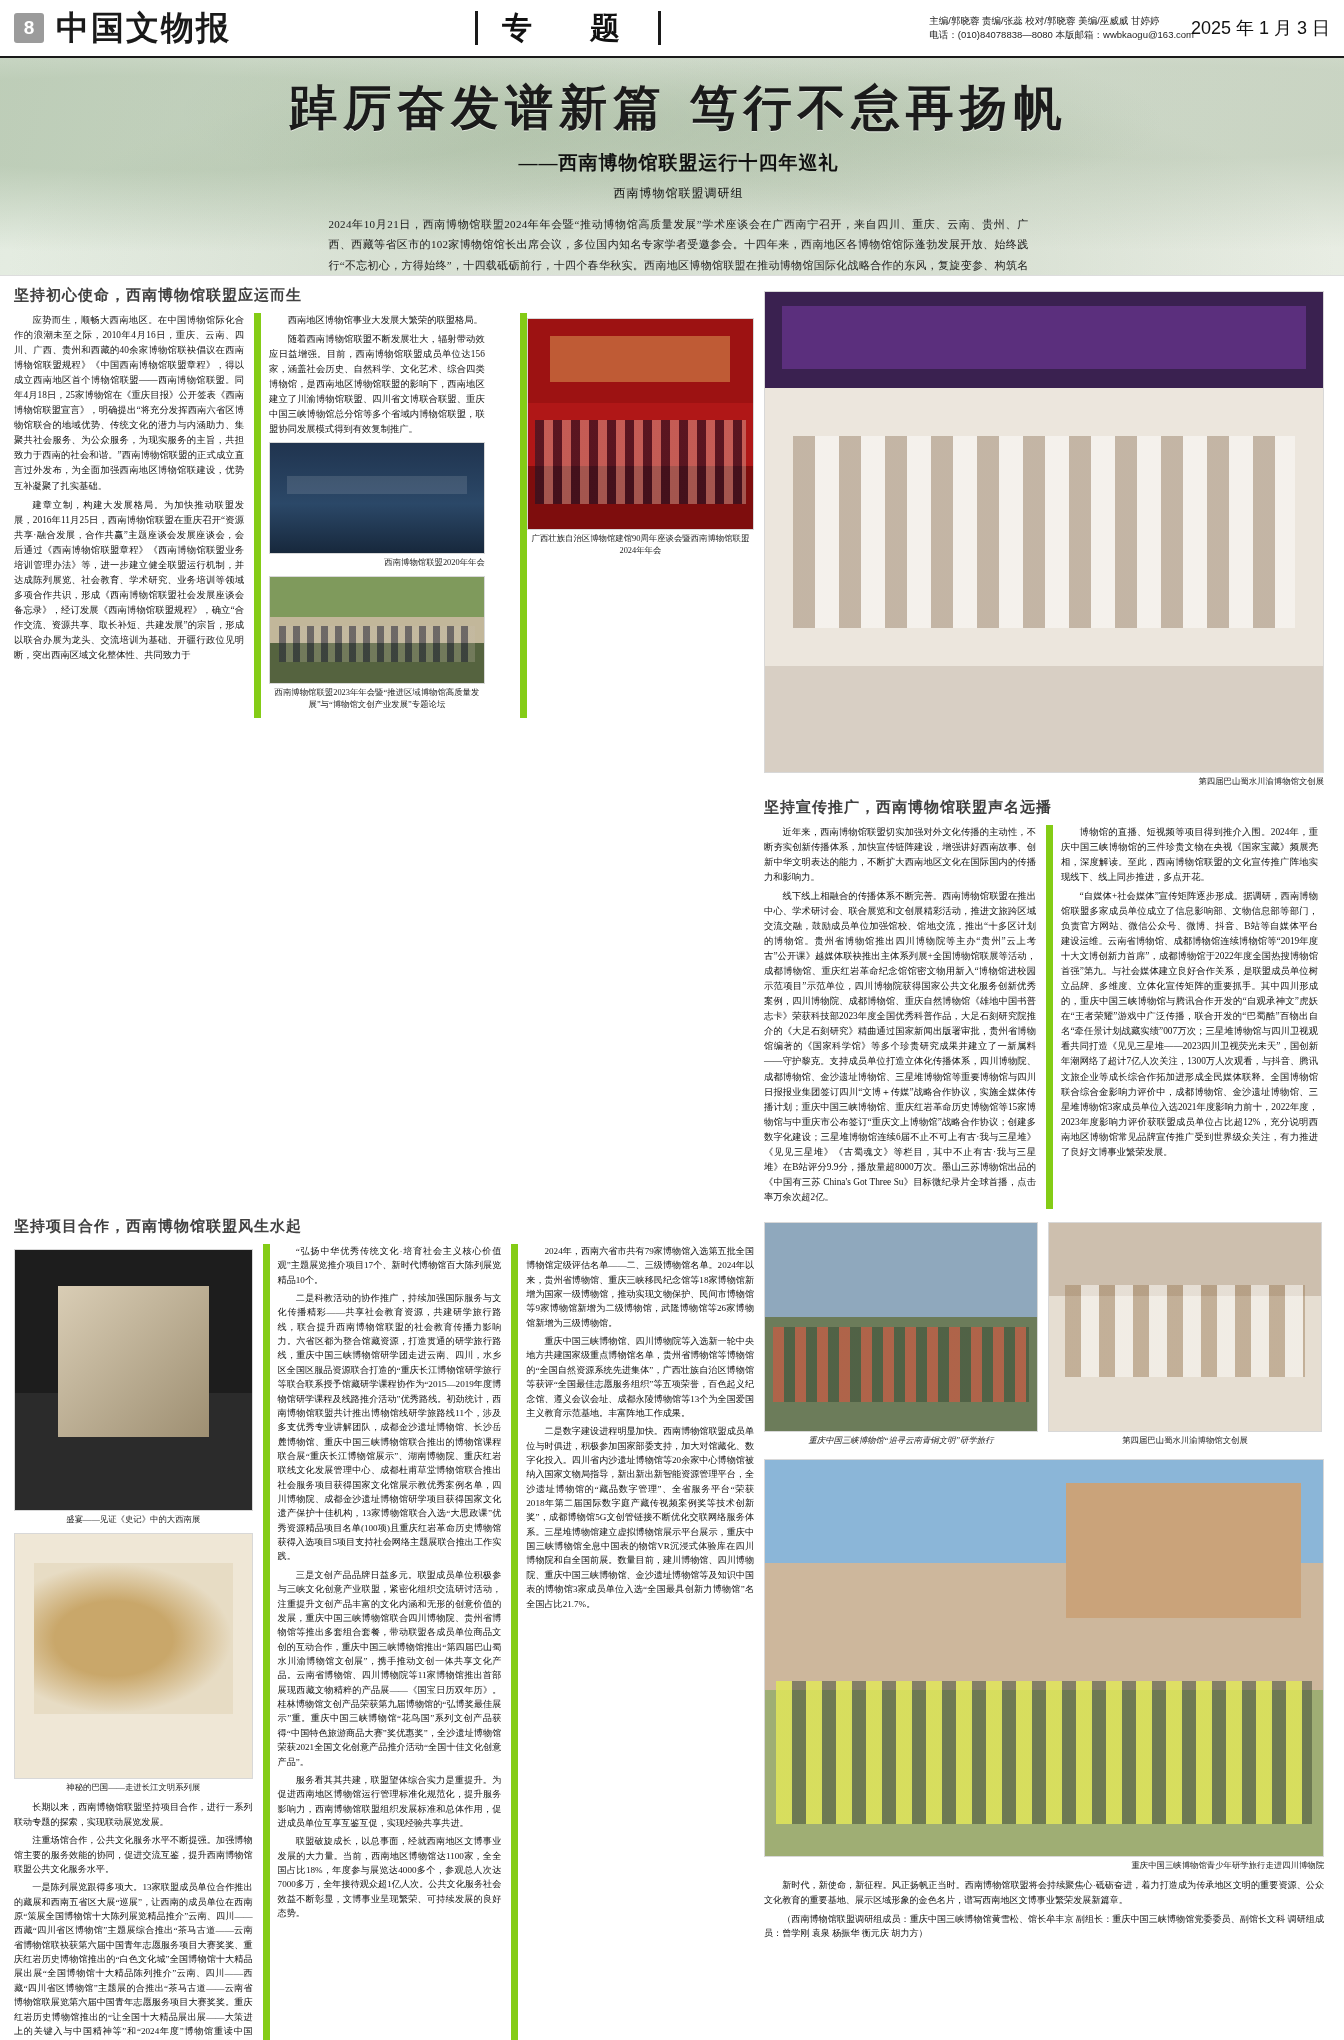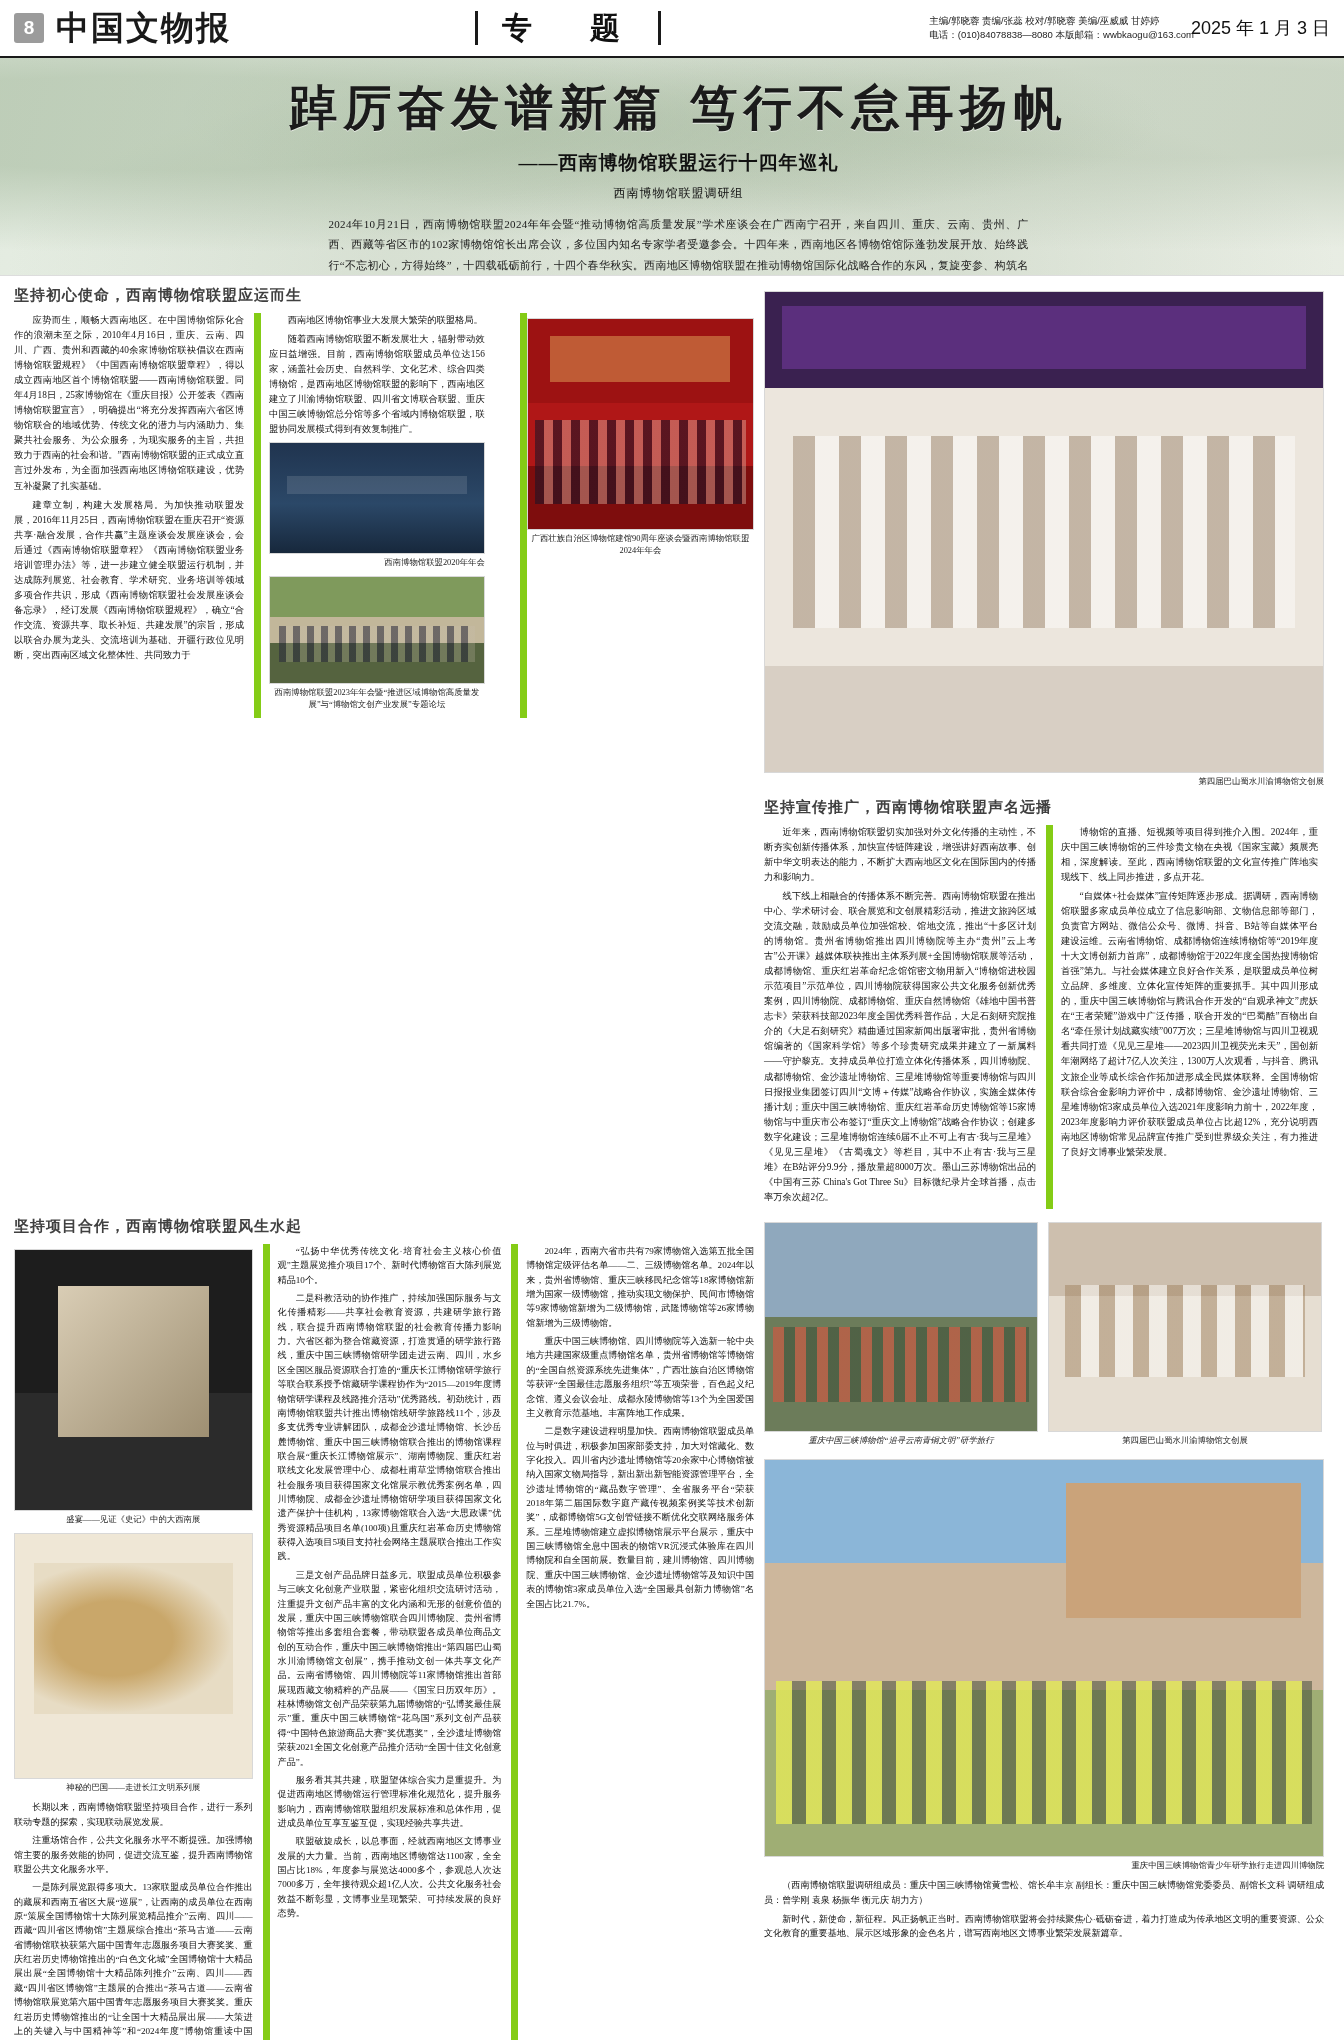--- a/index.html
+++ b/index.html
@@ -344,18 +344,18 @@
           </div>
         </div>
       </div>
 
       <div class="figure">
         <span class="ph museum"></span>
         <div class="cap right">重庆中国三峡博物馆青少年研学旅行走进四川博物院</div>
       </div>
 
       <div class="tail-note">
+        <p>新时代，新使命，新征程。风正扬帆正当时。西南博物馆联盟将会持续聚焦心·砥砺奋进，着力打造成为传承地区文明的重要资源、公众文化教育的重要基地、展示区域形象的金色名片，谱写西南地区文博事业繁荣发展新篇章。</p>
         <p>（西南博物馆联盟调研组成员：重庆中国三峡博物馆黄雪松、馆长牟丰京  副组长：重庆中国三峡博物馆党委委员、副馆长文科  调研组成员：曾学刚  袁泉  杨振华  衡元庆  胡力方）</p>
-        <p>新时代，新使命，新征程。风正扬帆正当时。西南博物馆联盟将会持续聚焦心·砥砺奋进，着力打造成为传承地区文明的重要资源、公众文化教育的重要基地、展示区域形象的金色名片，谱写西南地区文博事业繁荣发展新篇章。</p>
       </div>
     </div>
   </div>
 </div>
 
 </body></html>

